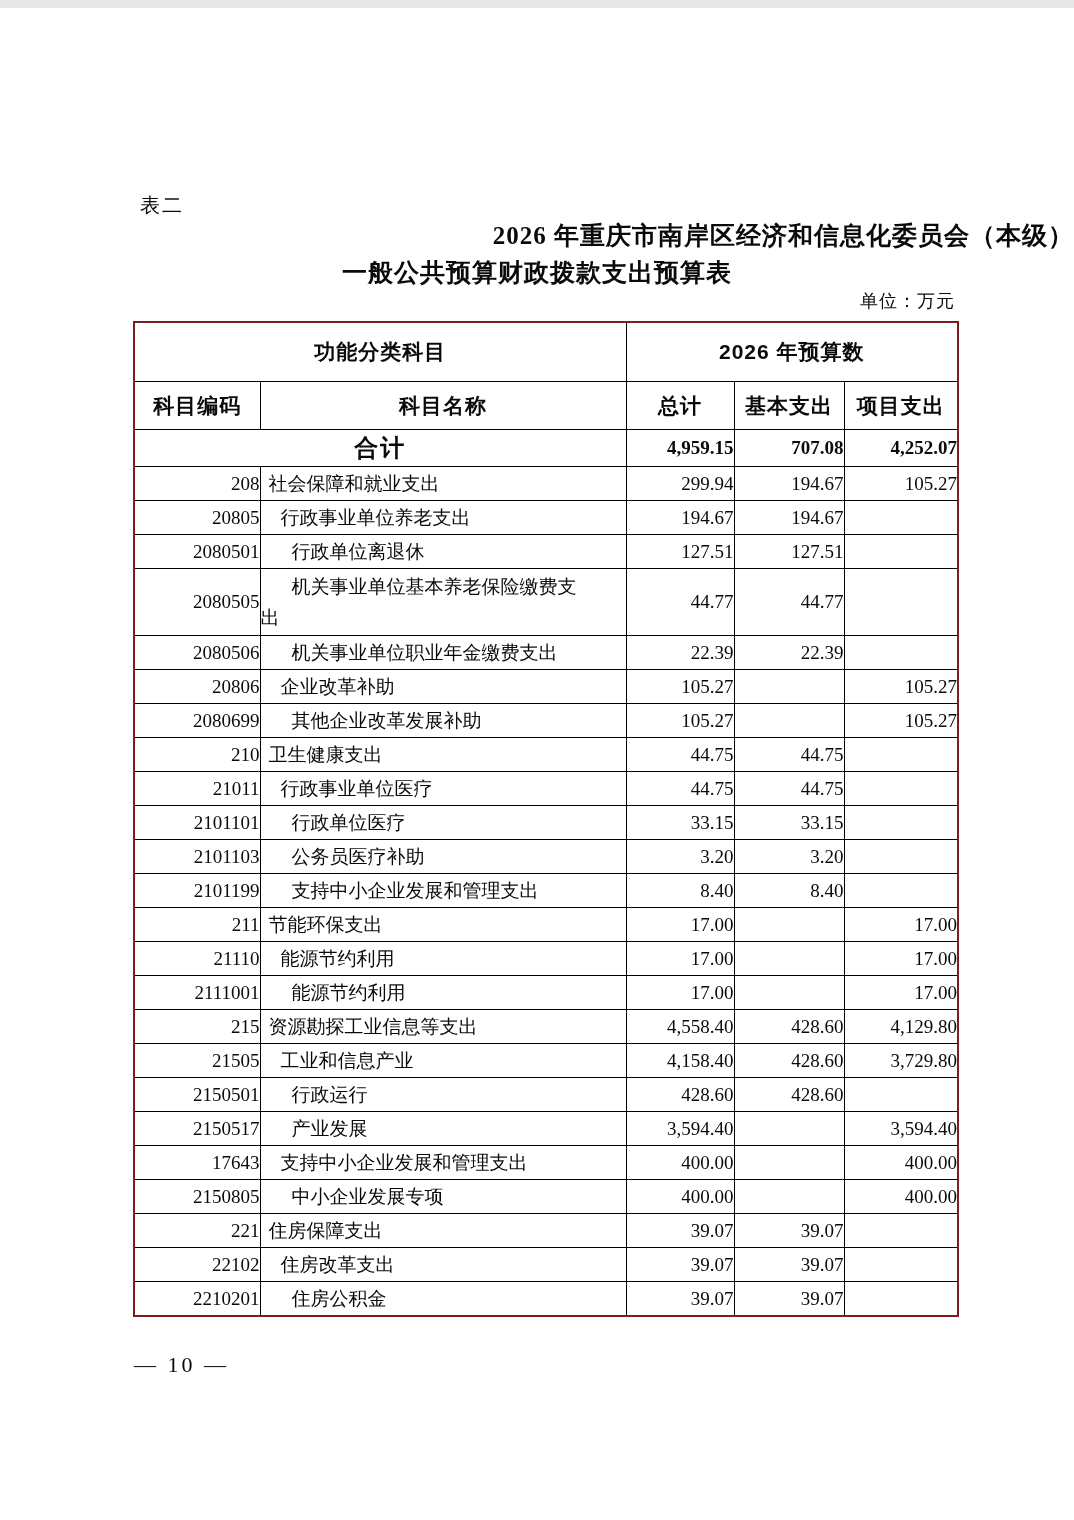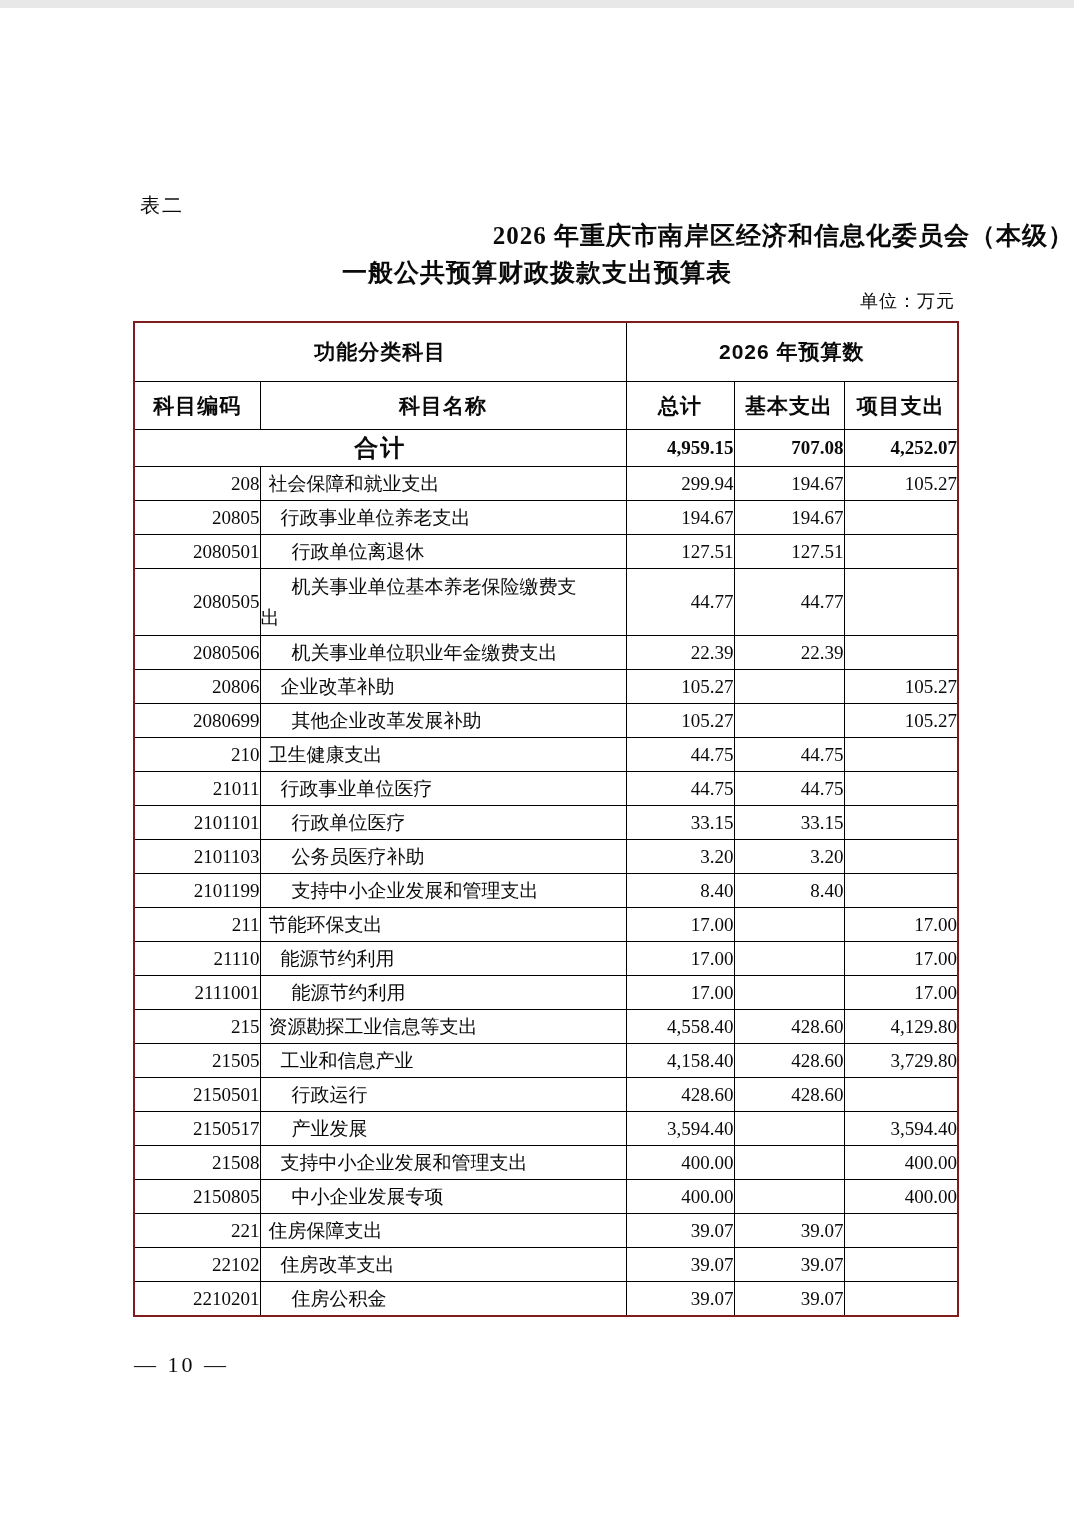--- a/index.html
+++ b/index.html
@@ -244,21 +244,21 @@
       <td class="num-cell"></td>
     </tr>
         <tr class="body-row">
       <td class="code-cell lvl3">2150517</td>
       <td class="name-cell lvl3">产业发展</td>
       <td class="num-cell">3,594.40</td>
       <td class="num-cell"></td>
       <td class="num-cell">3,594.40</td>
     </tr>
         <tr class="body-row">
-      <td class="code-cell lvl2">21508</td>
+      <td class="code-cell lvl2">17643</td>
       <td class="name-cell lvl2">支持中小企业发展和管理支出</td>
       <td class="num-cell">400.00</td>
       <td class="num-cell"></td>
       <td class="num-cell">400.00</td>
     </tr>
         <tr class="body-row">
       <td class="code-cell lvl3">2150805</td>
       <td class="name-cell lvl3">中小企业发展专项</td>
       <td class="num-cell">400.00</td>
       <td class="num-cell"></td>

